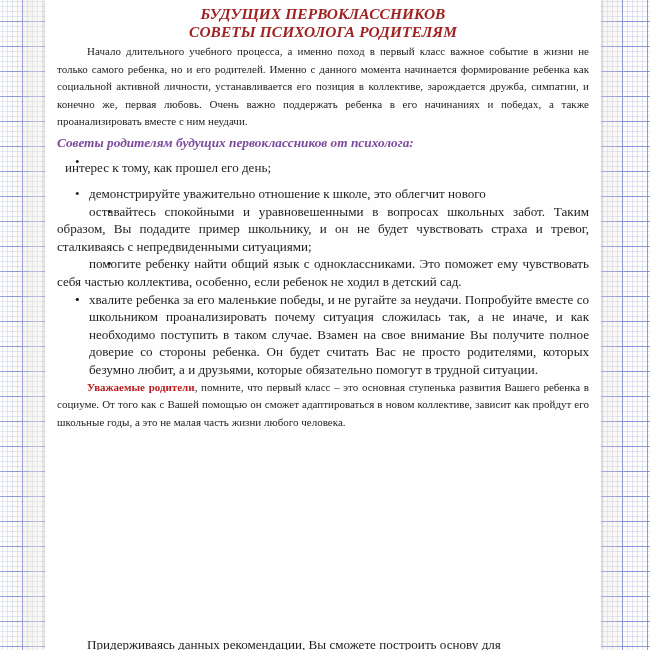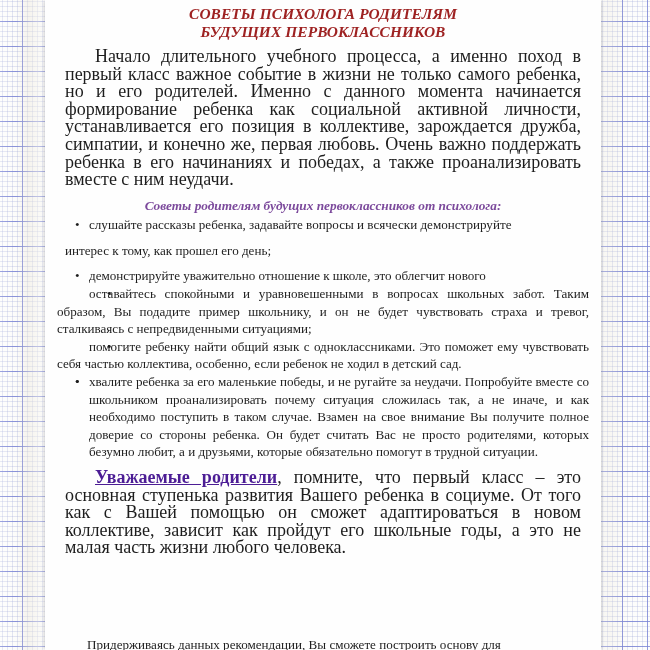--- a/index.html
+++ b/index.html
@@ -86,33 +86,33 @@
     font-weight: bold;
     font-style: italic;
     font-size: 15.4px;
     line-height: 17.5px;
     letter-spacing: 0.1px;
     color: #9e2222;
     white-space: nowrap;
   }
 
   p.body {
-    margin: 8px;
-    font-size: 18px;
+    margin: 0;
+    font-size: 11px;
     line-height: 17.6px;
     color: #1d1d1d;
     text-align: justify;
     text-justify: inter-word;
     text-indent: 30px;
     hyphens: none;
   }
 
   .subtitle {
     margin: 3px 0 2px 0;
-    text-align: center;
+    text-align: left;
     font-weight: bold;
     font-style: italic;
     font-size: 13.3px;
     line-height: 17.5px;
     color: #7c4a9c;
     white-space: nowrap;
   }
 
   
   .bullet {
@@ -149,22 +149,21 @@
     font-size: 13.1px;
     line-height: 17.6px;
     color: #1d1d1d;
     text-align: justify;
     text-justify: inter-word;
     text-indent: 0;
   }
 
   .strong-navy {
     font-weight: bold;
-    color: #4c1d95;
-    text-decoration: underline;
+    color: #b91c1c;
   }
 
   
   #clipped-row {
     position: absolute;
     left: 0;
     top: 636px;
     width: 501px;
     height: 14px;
     overflow: hidden;
@@ -187,31 +186,30 @@
 <div id="page">
 
   <div id="grid-tint-left"></div>
   <div id="grid-tint-right"></div>
 
   <div id="sheet">
 
     <div id="content">
 
       <div class="title-block">
+        <div class="title-line">БУДУЩИХ ПЕРВОКЛАССНИКОВ</div>
         <div class="title-line">СОВЕТЫ ПСИХОЛОГА РОДИТЕЛЯМ</div>
-        <div class="title-line">БУДУЩИХ ПЕРВОКЛАССНИКОВ</div>
       </div>
 
       <p class="body">Начало длительного учебного процесса, а именно поход в первый класс важное событие в жизни не только самого ребенка, но и его родителей. Именно с данного момента начинается формирование ребенка как социальной активной личности, устанавливается его позиция в коллективе, зарождается дружба, симпатии, и конечно же, первая любовь. Очень важно поддержать ребенка в его начинаниях и победах, а также проанализировать вместе с ним неудачи.</p>
 
       <div class="subtitle">Советы родителям будущих первоклассников от психолога:</div>
 
       <p class="bullet">
         <span class="dot">•</span>
-        <span>слушайте рассказы ребенка, задавайте вопросы и всячески демонстрируйте</span>
       </p>
       <p class="runon">интерес к тому, как прошел его день;</p>
 
       <p class="bullet">
         <span class="dot">•</span>
         <span>демонстрируйте уважительно отношение к школе, это облегчит нового</span>
       </p>
 
       <p class="bullet flush">
         <span class="dot">•</span>

